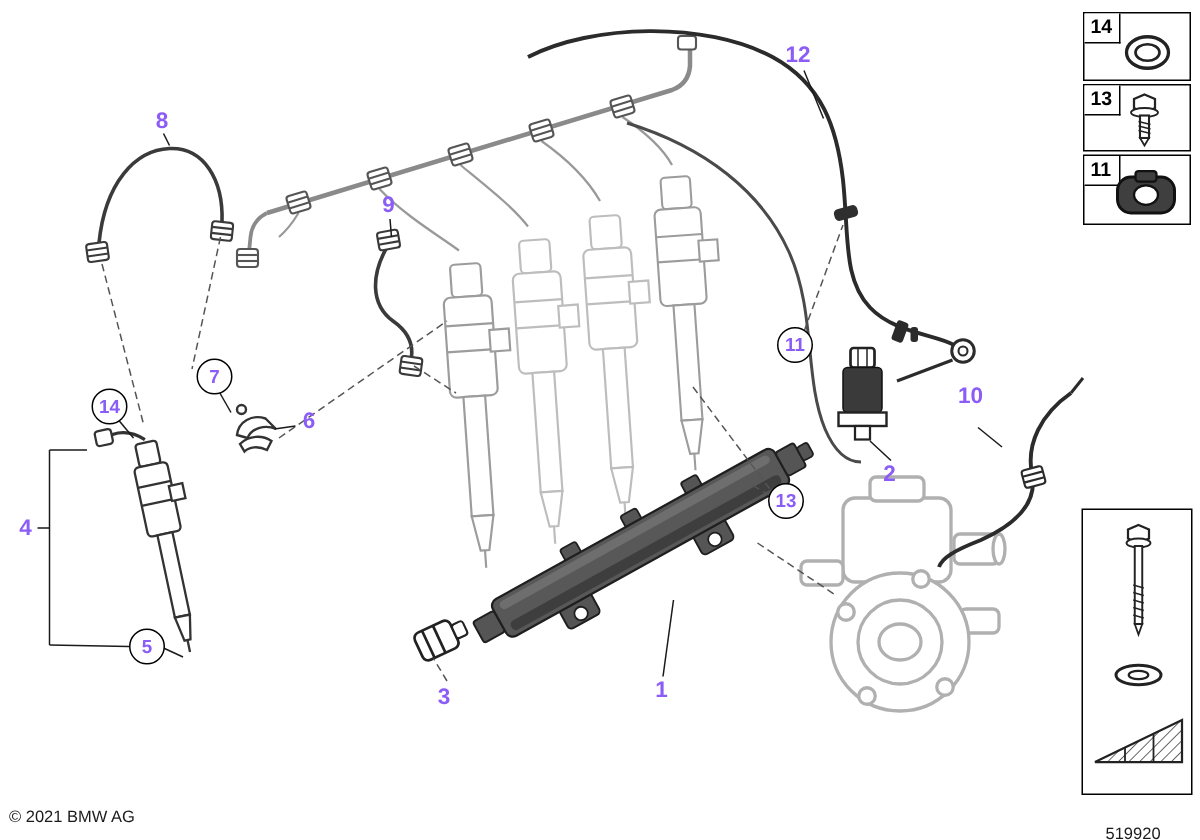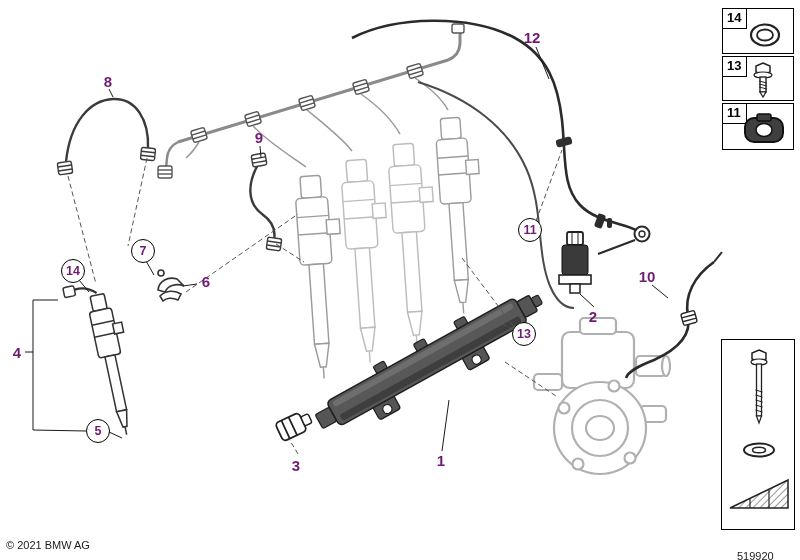--- a/index.html
+++ b/index.html
@@ -1,19 +1,19 @@
 <!DOCTYPE html>
 <html><head>
 <meta charset="utf-8">
 <style>
   html,body{margin:0;padding:0;}
   body{width:800px;height:560px;position:relative;background:#ffffff;font-family:"Liberation Sans",sans-serif;overflow:hidden;}
   #stage{position:absolute;inset:0;}
   svg.main{position:absolute;left:0;top:0;}
-  .callout{position:absolute;transform:translate(-50%,-50%);font-weight:bold;font-size:15px;color:#701a75;line-height:1;z-index:6;}
+  .callout{position:absolute;transform:translate(-50%,-50%);font-weight:bold;font-size:15px;color:#8b5cf6;line-height:1;z-index:6;}
   .callout.circled{width:22px;height:22px;border:1.4px solid #000;border-radius:50%;background:#fff;font-size:12.5px;display:flex;align-items:center;justify-content:center;}
   .inset{position:absolute;border:1.6px solid #000;background:#fff;box-sizing:border-box;z-index:5;}
   .inset .lbl{position:absolute;top:0;left:0;padding:1px 5px 2px 4px;font-weight:bold;font-size:13px;border-right:1.3px solid #000;border-bottom:1.3px solid #000;background:#fff;line-height:1.2;}
   .inset svg{position:absolute;left:0;top:0;}
   .footer-text{position:absolute;font-size:11px;color:#1a1a1a;z-index:6;}
   use.inj-light1{stroke:#9c9c9c;stroke-width:1;}
   use.inj-light2{stroke:#bdbdbd;stroke-width:1;}
   use.inj-dark{stroke:#333;stroke-width:1.5;}
 </style>
 </head>
@@ -211,21 +211,21 @@
       <line x1="33" y1="430" x2="86" y2="431"></line>
     </g>
   </svg>
 
   <div class="callout" style="left:108px;top:81px;">8</div>
   <div class="callout" style="left:532px;top:37px;">12</div>
   <div class="callout" style="left:259px;top:137px;">9</div>
   <div class="callout" style="left:206px;top:281px;">6</div>
   <div class="callout" style="left:17px;top:352px;">4</div>
   <div class="callout" style="left:593px;top:316px;">2</div>
-  <div class="callout" style="left:647px;top:276px;">10</div>
+  <div class="callout" style="left:647px;top:264px;">10</div>
   <div class="callout" style="left:441px;top:460px;">1</div>
   <div class="callout" style="left:296px;top:465px;">3</div>
 
   <div class="callout circled" style="left:143px;top:251px;">7</div>
   <div class="callout circled" style="left:73px;top:271px;">14</div>
   <div class="callout circled" style="left:98px;top:431px;">5</div>
   <div class="callout circled" style="left:530px;top:230px;">11</div>
   <div class="callout circled" style="left:524px;top:334px;">13</div>
 
   <div class="inset" style="left:722px;top:8px;width:72px;height:46px;">

